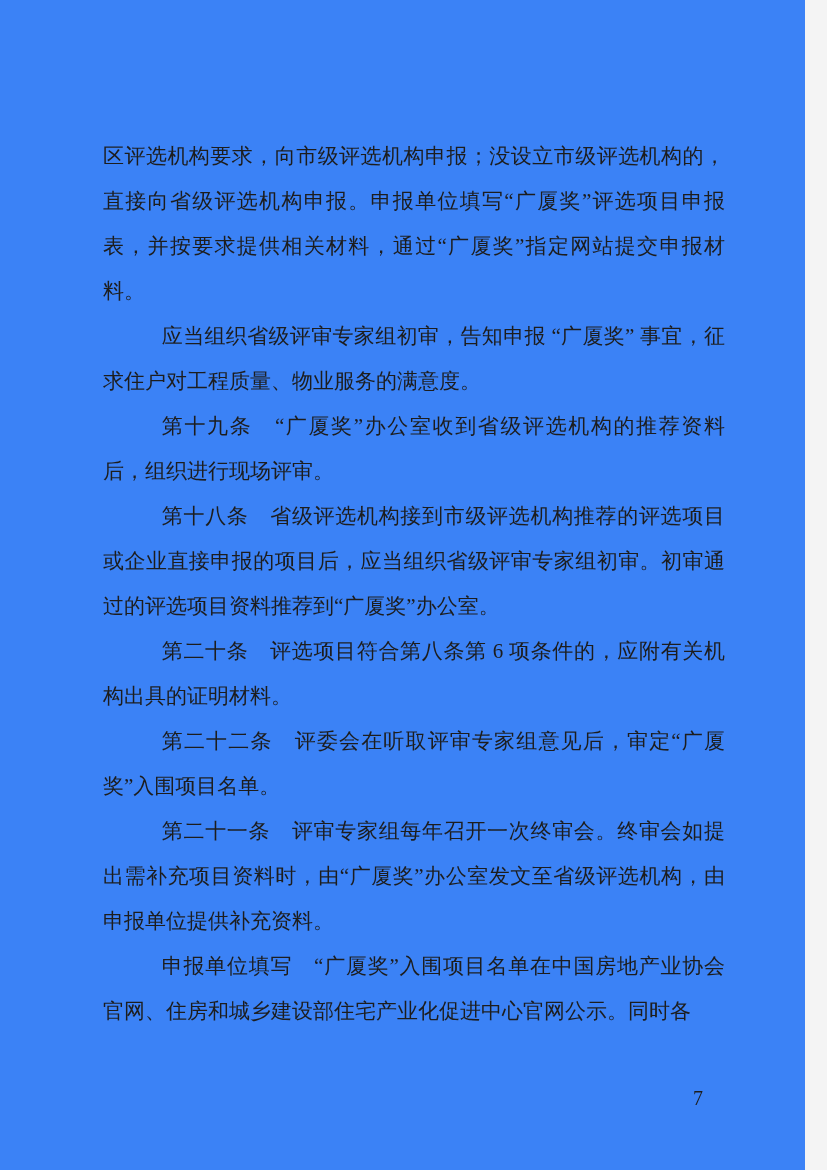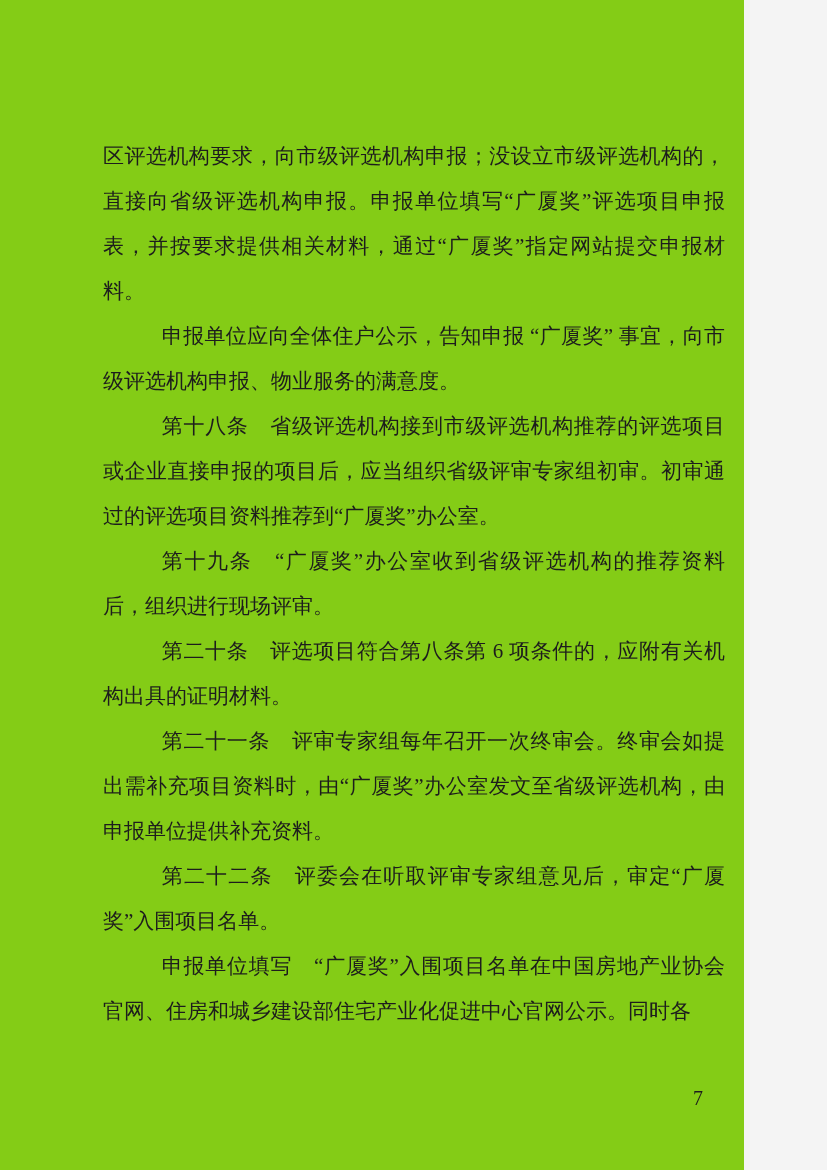--- a/index.html
+++ b/index.html
@@ -7,23 +7,23 @@
     padding: 0;
   }
   body {
     width: 827px;
     height: 1170px;
     background: #f4f4f4;
     font-family: "Liberation Serif", "DejaVu Serif", serif;
   }
   .sheet {
     position: relative;
-    width: 744px;
+    width: 805px;
     height: 1170px;
-    background: #84cc16;
+    background: #3b82f6;
     overflow: hidden;
   }
   .text-block {
     position: absolute;
     left: 103px;
     top: 134px;
     width: 622px;
     font-size: 21px;
     line-height: 45px;
     color: #1d1d1d;
@@ -48,22 +48,22 @@
     line-height: 24px;
     color: #1d1d1d;
   }
 </style>
 </head>
 <body>
 
 <div class="sheet">
   <div class="text-block">
     <p class="para continuation">区评选机构要求，向市级评选机构申报；没设立市级评选机构的，直接向省级评选机构申报。申报单位填写“广厦奖”评选项目申报表，并按要求提供相关材料，通过“广厦奖”指定网站提交申报材料。</p>
-    <p class="para">申报单位应向全体住户公示，告知申报 “广厦奖” 事宜，向市级评选机构申报、物业服务的满意度。</p>
+    <p class="para">应当组织省级评审专家组初审，告知申报 “广厦奖” 事宜，征求住户对工程质量、物业服务的满意度。</p>
+    <p class="para">第十九条　“广厦奖”办公室收到省级评选机构的推荐资料后，组织进行现场评审。</p>
     <p class="para">第十八条　省级评选机构接到市级评选机构推荐的评选项目或企业直接申报的项目后，应当组织省级评审专家组初审。初审通过的评选项目资料推荐到“广厦奖”办公室。</p>
-    <p class="para">第十九条　“广厦奖”办公室收到省级评选机构的推荐资料后，组织进行现场评审。</p>
     <p class="para">第二十条　评选项目符合第八条第 6 项条件的，应附有关机构出具的证明材料。</p>
+    <p class="para">第二十二条　评委会在听取评审专家组意见后，审定“广厦奖”入围项目名单。</p>
     <p class="para">第二十一条　评审专家组每年召开一次终审会。终审会如提出需补充项目资料时，由“广厦奖”办公室发文至省级评选机构，由申报单位提供补充资料。</p>
-    <p class="para">第二十二条　评委会在听取评审专家组意见后，审定“广厦奖”入围项目名单。</p>
     <p class="para">申报单位填写　“广厦奖”入围项目名单在中国房地产业协会官网、住房和城乡建设部住宅产业化促进中心官网公示。同时各</p>
   </div>
   <div class="page-number">7</div>
 </div>
 
 </body></html>

